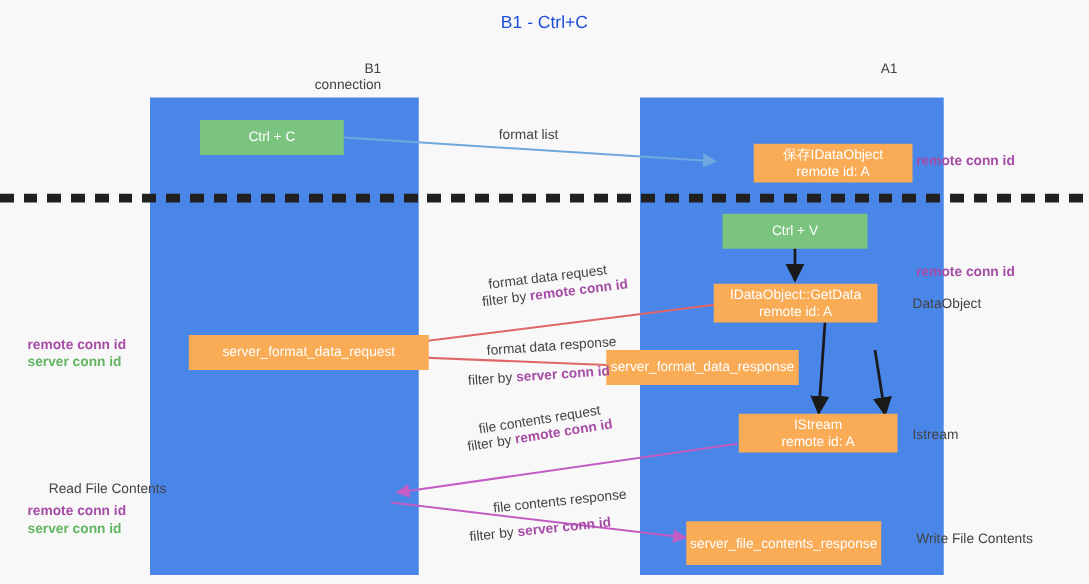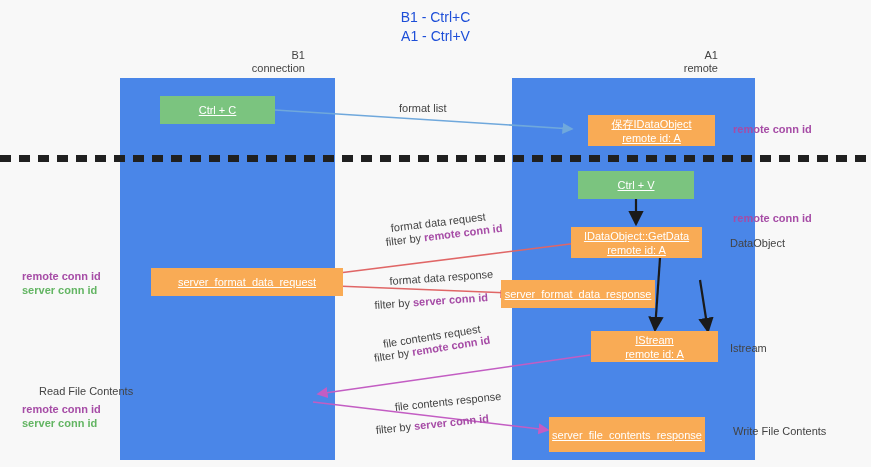--- a/index.html
+++ b/index.html
@@ -61,21 +61,20 @@
     box-sizing: border-box;
     display: flex;
     flex-direction: column;
     align-items: center;
     justify-content: center;
     text-align: left;
     font-size: 11px;
     color: #ffffff;
     line-height: 14px;
     padding: 14px 4px;
-    text-decoration: underline;
   }
   .node.green  { background: #7bc47f; }
   .node.orange { background: #f9ab55; }
 
   
   .side-label {
     position: absolute;
     font-size: 11px;
     line-height: 14px;
     color: #434343;
@@ -106,30 +105,28 @@
     pointer-events: none;
   }
 </style>
 </head>
 <body>
 
 <div id="canvas">
 
   <div id="title">
     <div>B1 - Ctrl+C</div>
-    <div>A1 - Ctrl+V</div>
   </div>
 
   <div class="lane-header" id="hdr-b1">
     <div>B1</div>
     <div>connection</div>
   </div>
   <div class="lane-header" id="hdr-a1">
     <div>A1</div>
-    <div>remote</div>
   </div>
 
   <div class="lane" id="lane-b1"></div>
   <div class="lane" id="lane-a1"></div>
 
   <svg id="wires" viewBox="0 0 871 467" xmlns="http://www.w3.org/2000/svg">
     <defs>
       <marker id="ah-blue" markerWidth="7" markerHeight="7" refX="6" refY="3.5" orient="auto" markerUnits="strokeWidth">
         <path d="M0,0 L7,3.5 L0,7 z" fill="#6fa8dc"></path>
       </marker>
@@ -158,39 +155,39 @@
 
     <path d="M590,355 L318,394" stroke="#c35dc3" stroke-width="1.6" fill="none" marker-end="url(#ah-purple)"></path>
 
     <path d="M313,402 L548,430" stroke="#c35dc3" stroke-width="1.6" fill="none" marker-end="url(#ah-purple)"></path>
   </svg>
 
   <div class="node green" style="left:160px; top:96px; width:115px; height:27px;">
     <div>Ctrl + C</div>
   </div>
 
-  <div class="node orange" style="left:588px; top:115px; width:127px; height:31px;">
+  <div class="node orange" style="left:603px; top:115px; width:127px; height:31px;">
     <div>保存IDataObject</div>
     <div>remote id: A</div>
   </div>
 
   <div class="node green" style="left:578px; top:171px; width:116px; height:26px;">
     <div>Ctrl + V</div>
   </div>
 
   <div class="node orange" style="left:571px; top:227px; width:131px; height:31px;">
     <div>IDataObject::GetData</div>
     <div>remote id: A</div>
   </div>
 
   <div class="node orange" style="left:151px; top:268px; width:192px; height:26px;">
     <div>server_format_data_request</div>
   </div>
 
-  <div class="node orange" style="left:501px; top:280px; width:154px; height:16px;">
+  <div class="node orange" style="left:485px; top:280px; width:154px; height:16px;">
     <div>server_format_data_response</div>
   </div>
 
   <div class="node orange" style="left:591px; top:331px; width:127px; height:31px;">
     <div>IStream</div>
     <div>remote id: A</div>
   </div>
 
 
   <div class="node orange" style="left:549px; top:417px; width:156px; height:35px;">

